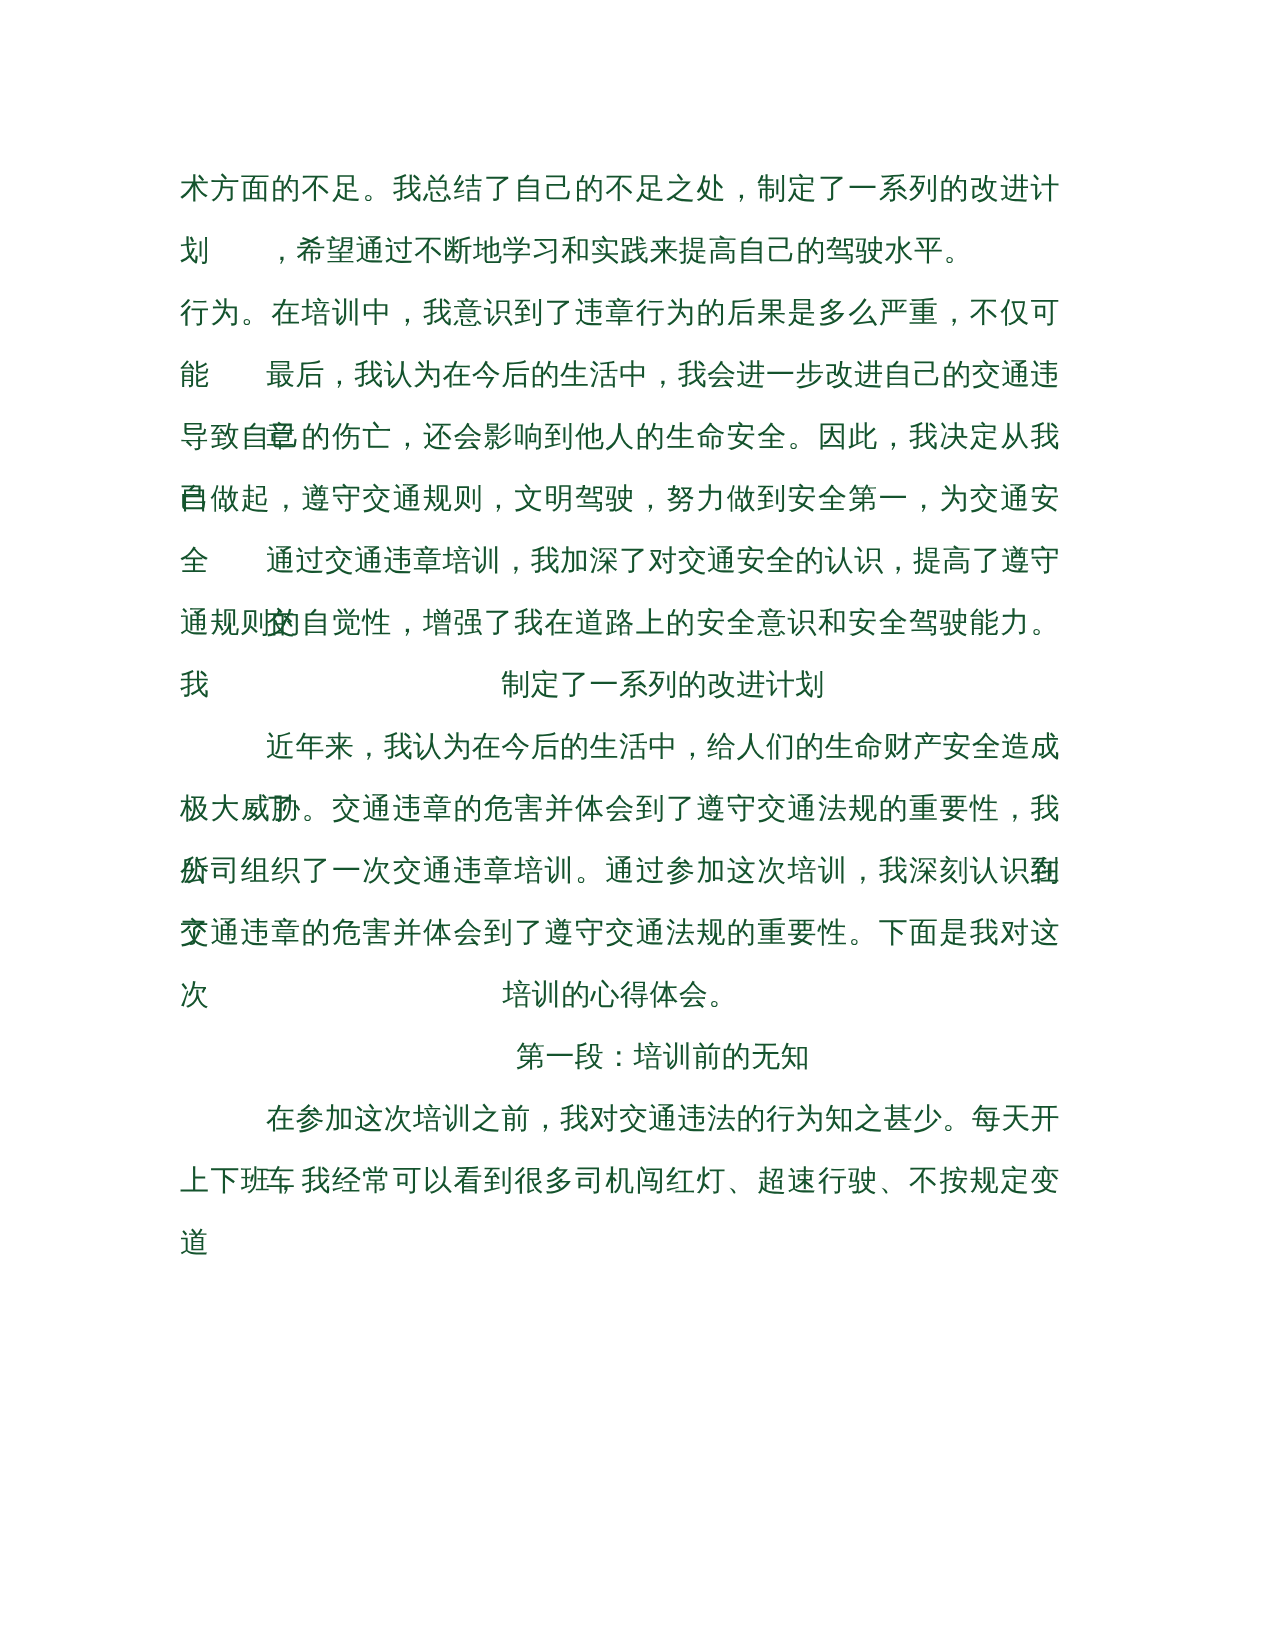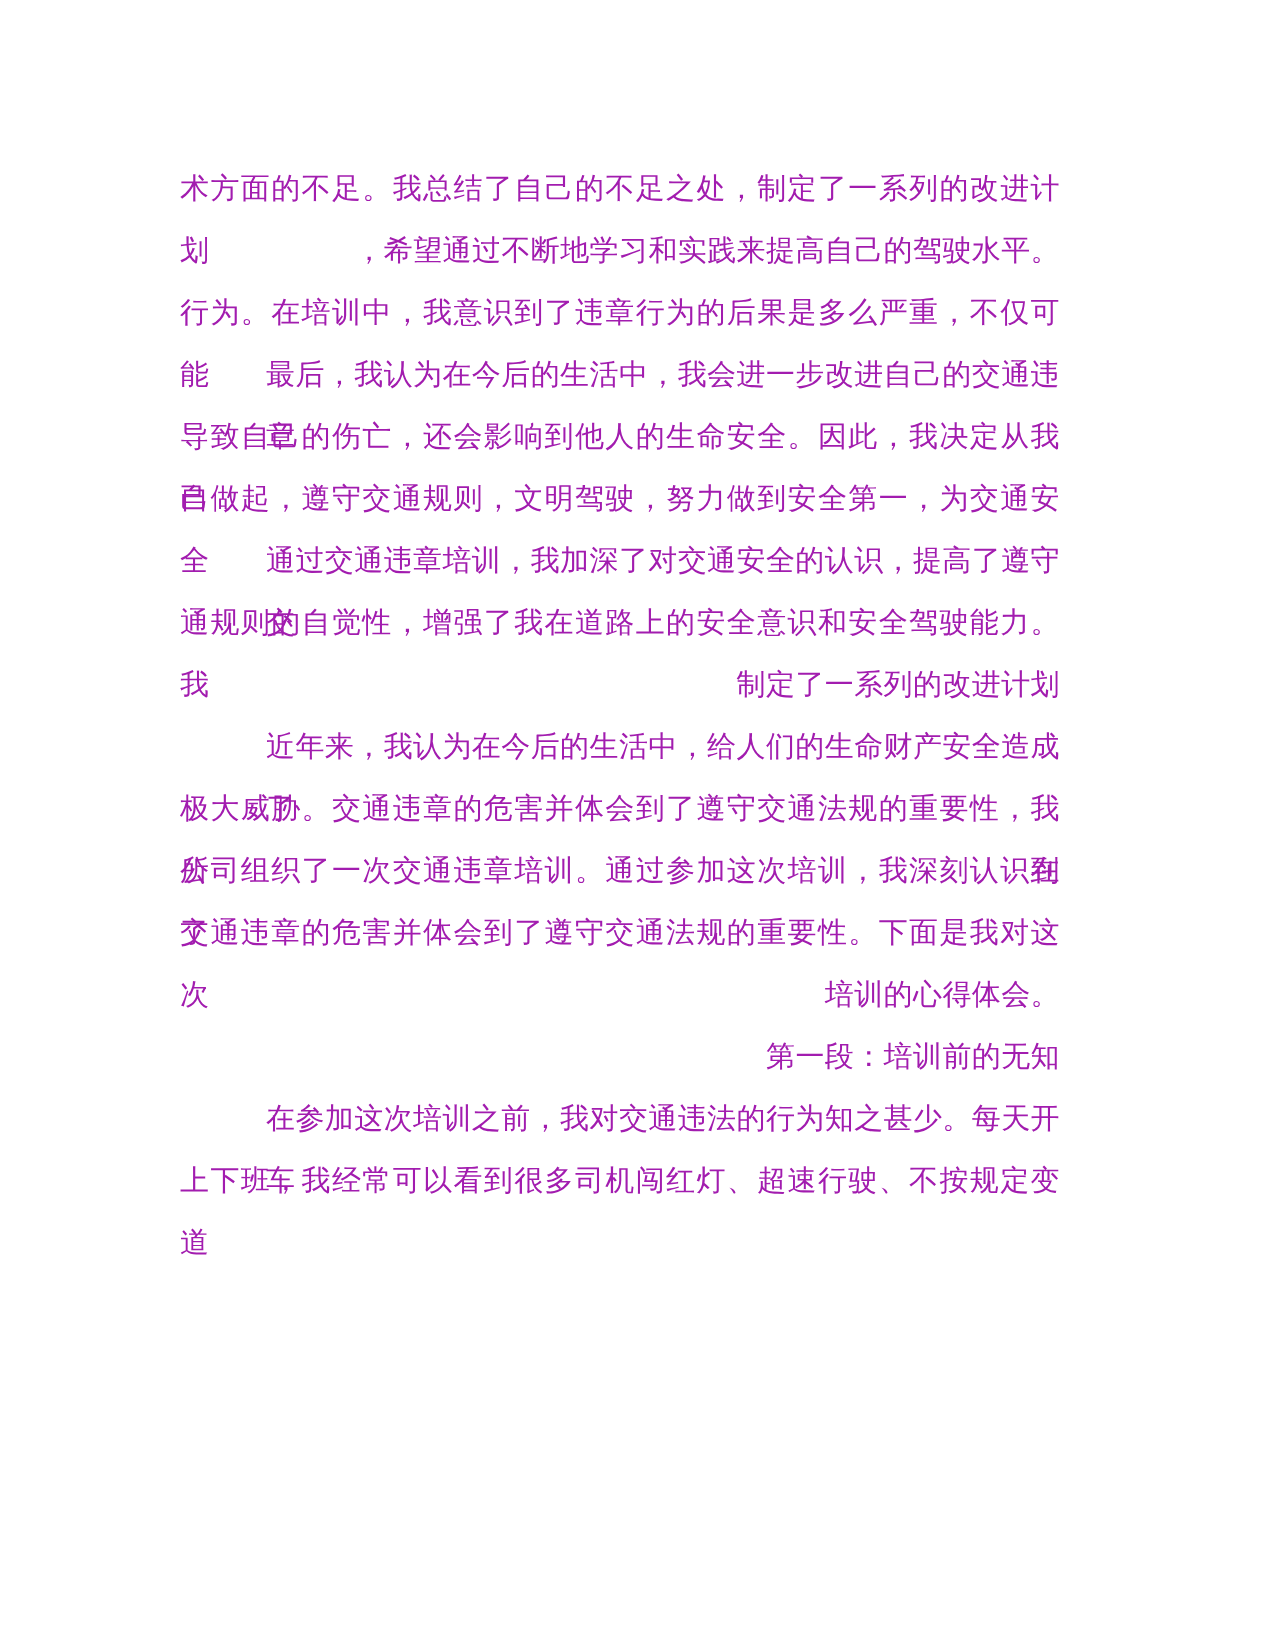--- a/index.html
+++ b/index.html
@@ -21,41 +21,41 @@
     top: 157px;
     width: 880px;
     color: #1b1b1b;
   }
   .line {
     height: 62px;
     line-height: 62px;
     font-size: 29px;
     letter-spacing: 0.4px;
     white-space: nowrap;
-    text-align: right;
+    text-align: center;
   }
   
   .line.fill {
     white-space: normal;
     text-align: justify;
     text-align-last: justify;
     text-justify: inter-character;
   }
   .line.indent {
     padding-left: 86px;
   }
   .line.fill.indent {
     width: 794px;
   }
 </style>
 </head>
 <body style="background: rgb(255, 255, 255);">
 
 <div class="page">
-  <div class="text-block" id="text-block" style="color: #a21caf;">
+  <div class="text-block" id="text-block" style="color: #14532d;">
       <div class="line fill">术方面的不足。我总结了自己的不足之处，制定了一系列的改进计划</div>
       <div class="line">，希望通过不断地学习和实践来提高自己的驾驶水平。</div>
       <div class="line fill">行为。在培训中，我意识到了违章行为的后果是多么严重，不仅可能</div>
       <div class="line indent fill">最后，我认为在今后的生活中，我会进一步改进自己的交通违章</div>
       <div class="line fill">导致自己的伤亡，还会影响到他人的生命安全。因此，我决定从我自</div>
       <div class="line fill">己做起，遵守交通规则，文明驾驶，努力做到安全第一，为交通安全</div>
       <div class="line indent fill">通过交通违章培训，我加深了对交通安全的认识，提高了遵守交</div>
       <div class="line fill">通规则的自觉性，增强了我在道路上的安全意识和安全驾驶能力。我</div>
       <div class="line indent">制定了一系列的改进计划</div>
       <div class="line indent fill">近年来，我认为在今后的生活中，给人们的生命财产安全造成了</div>

